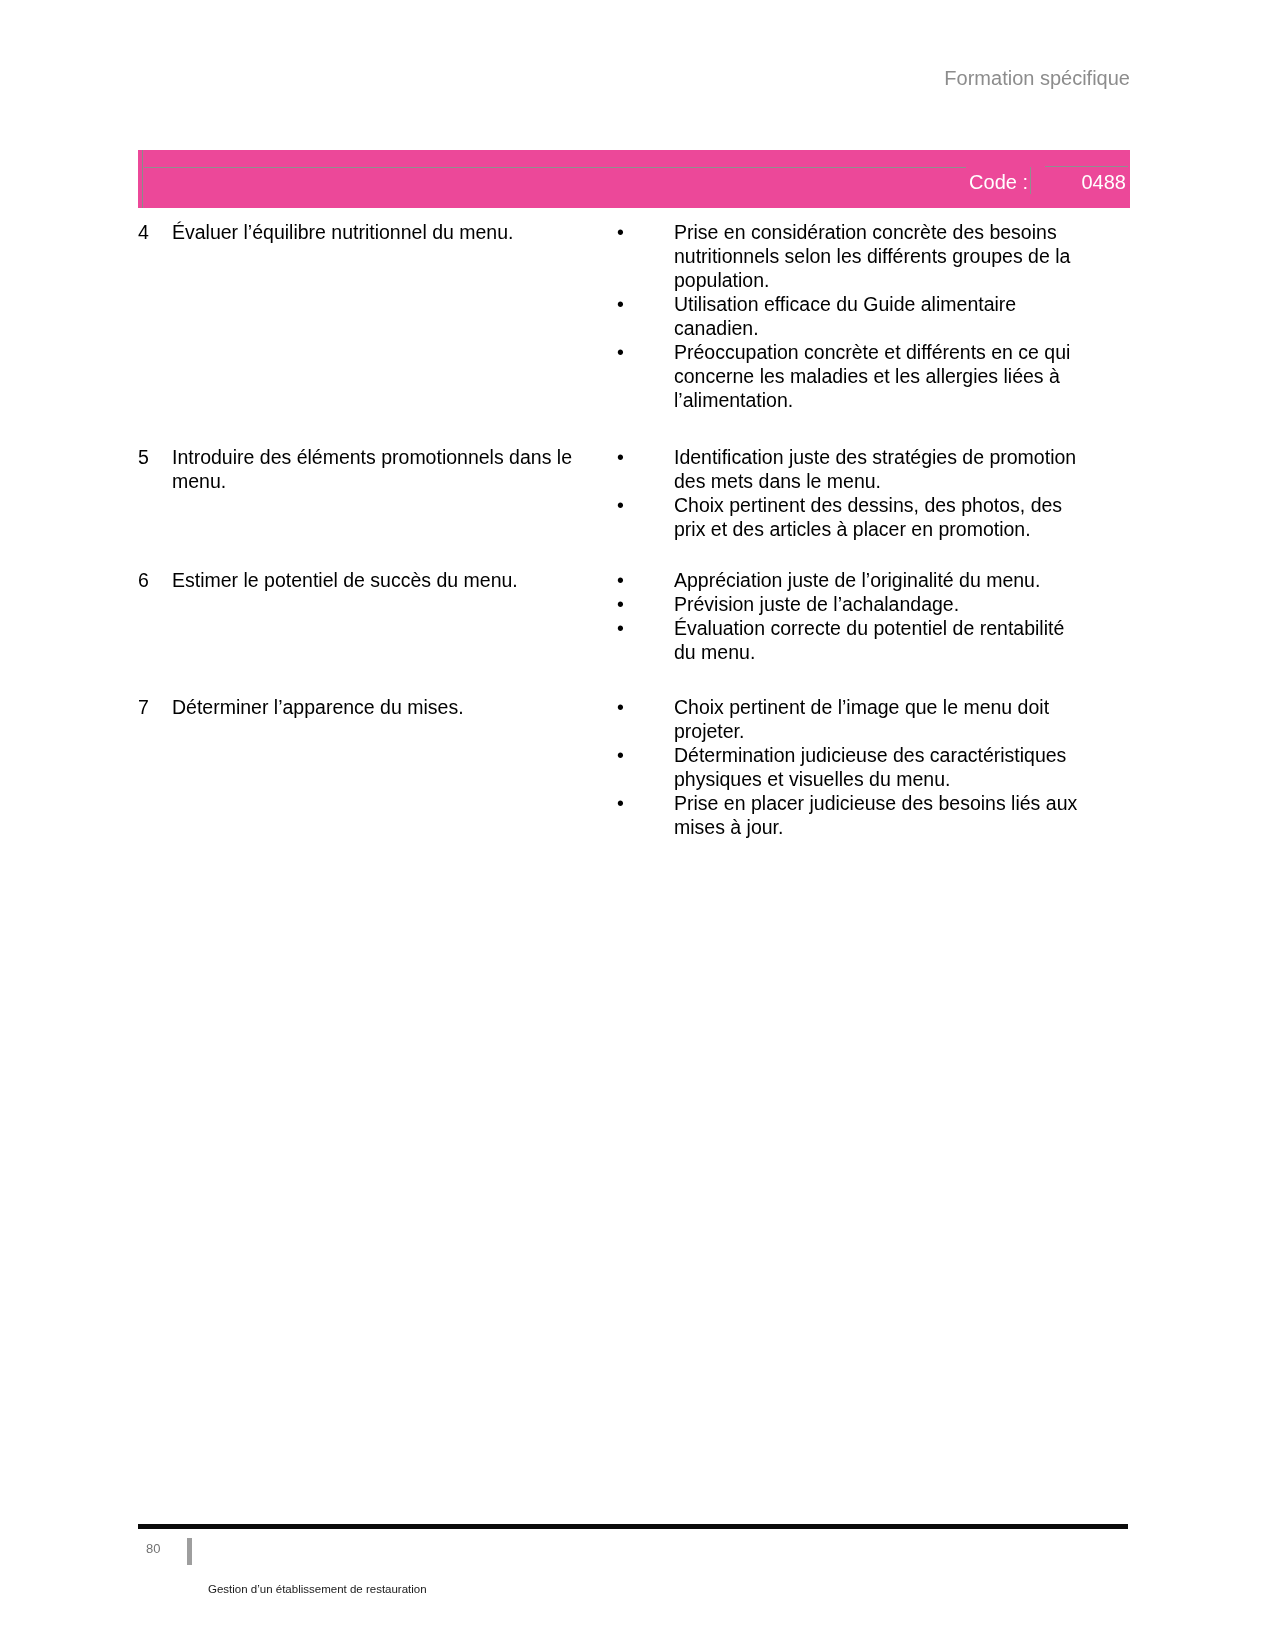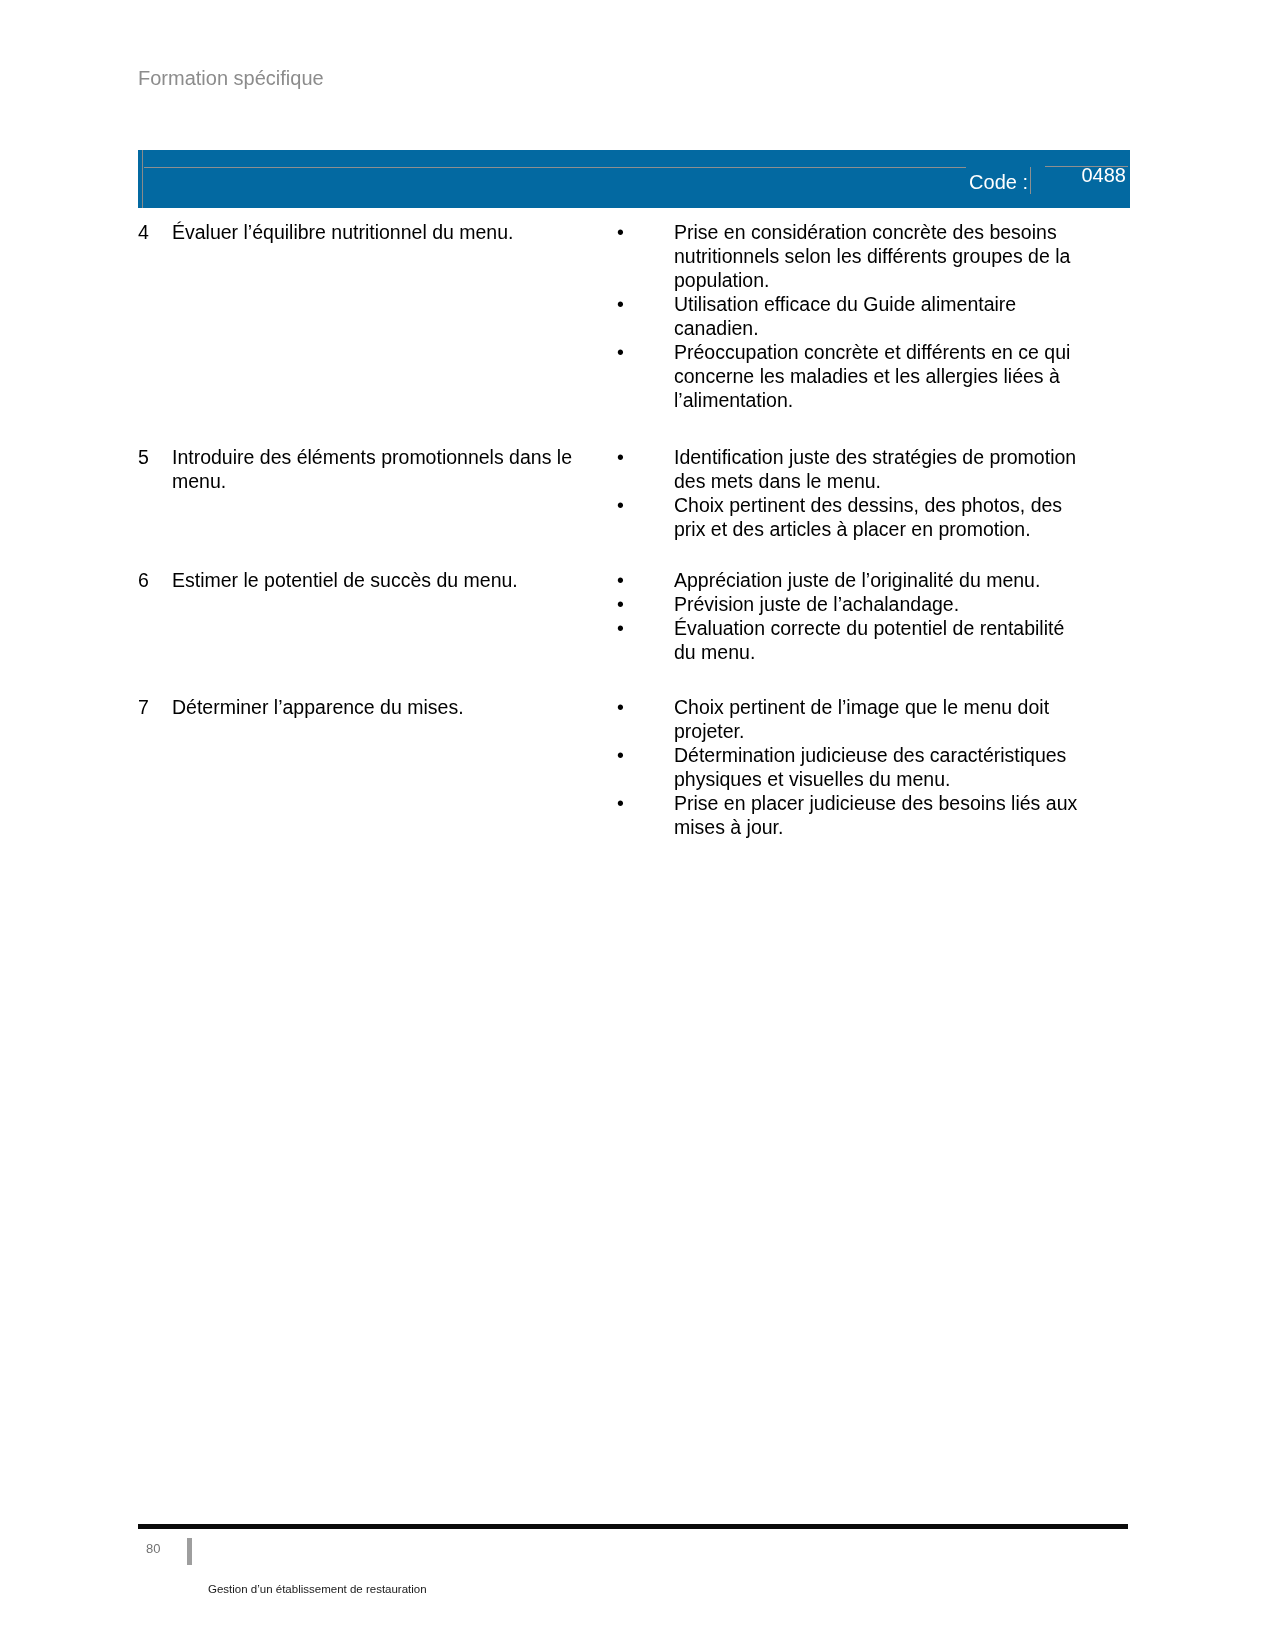--- a/index.html
+++ b/index.html
@@ -12,52 +12,53 @@
     color: #010101;
     overflow: hidden;
   }
 
   
   .running-header {
     position: absolute;
     top: 66px;
     left: 138px;
     width: 992px;
+    text-align: right;
     font-size: 20px;
     line-height: 24px;
     color: #8c8c8c;
   }
 
   
   .code-bar {
     position: absolute;
     left: 138px;
     top: 150px;
     width: 992px;
     height: 58px;
-    background: #0369a1;
+    background: #ec4899;
   }
   .cb-vline-left {
     position: absolute; left: 4px; top: 0; width: 1px; height: 58px; background: #8a8a8a;
   }
   .cb-hline-1 {
     position: absolute; left: 6px; top: 17px; width: 822px; height: 1px; background: #8f8f8f;
   }
   .cb-hline-2 {
     position: absolute; left: 907px; top: 16px; width: 83px; height: 1px; background: #8f8f8f;
   }
   .cb-vline-mid {
     position: absolute; left: 892px; top: 17px; width: 1px; height: 27px; background: #8f8f8f;
   }
   .cb-code-label {
     position: absolute; right: 102px; top: 20px;
     color: #ffffff; font-size: 20px; line-height: 24px;
   }
   .cb-code-value {
-    position: absolute; right: 4px; top: 13px;
+    position: absolute; right: 4px; top: 20px;
     color: #ffffff; font-size: 20px; line-height: 24px;
   }
 
   
   .content-table {
     position: absolute;
     left: 138px;
     top: 220px;
     width: 992px;
     font-size: 19.5px;

